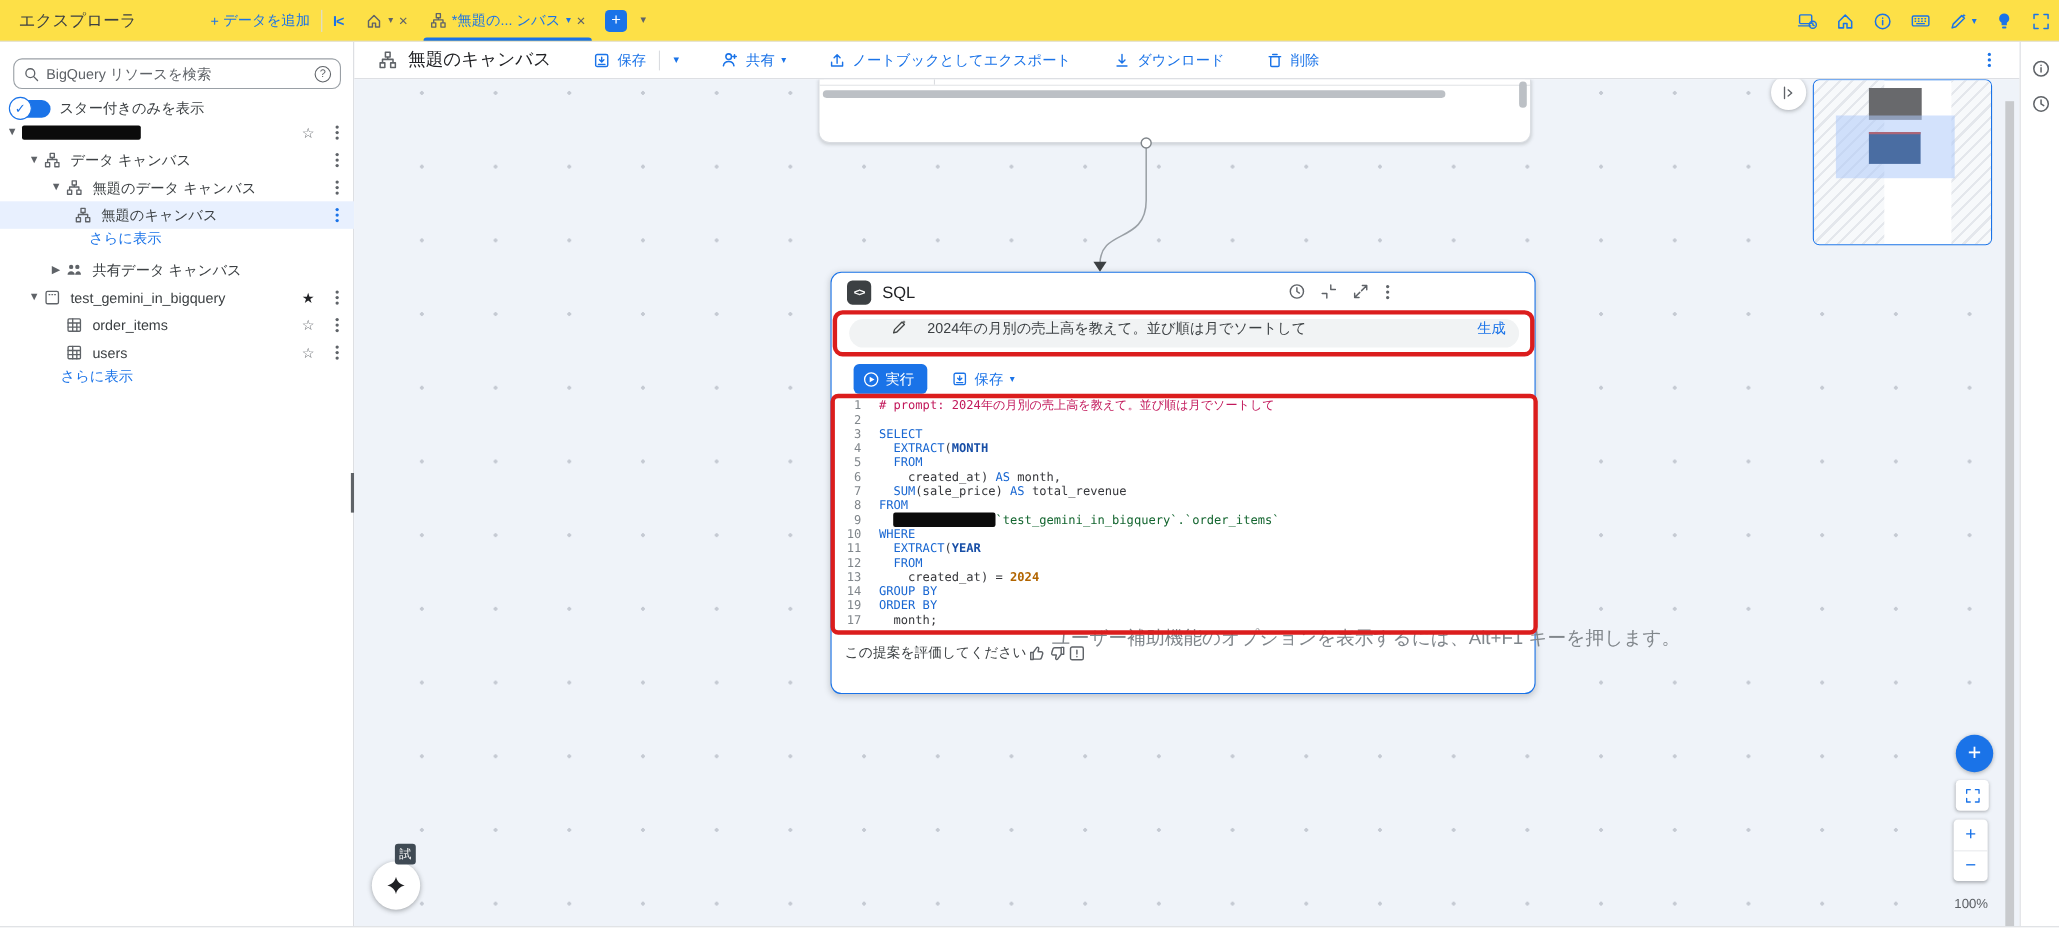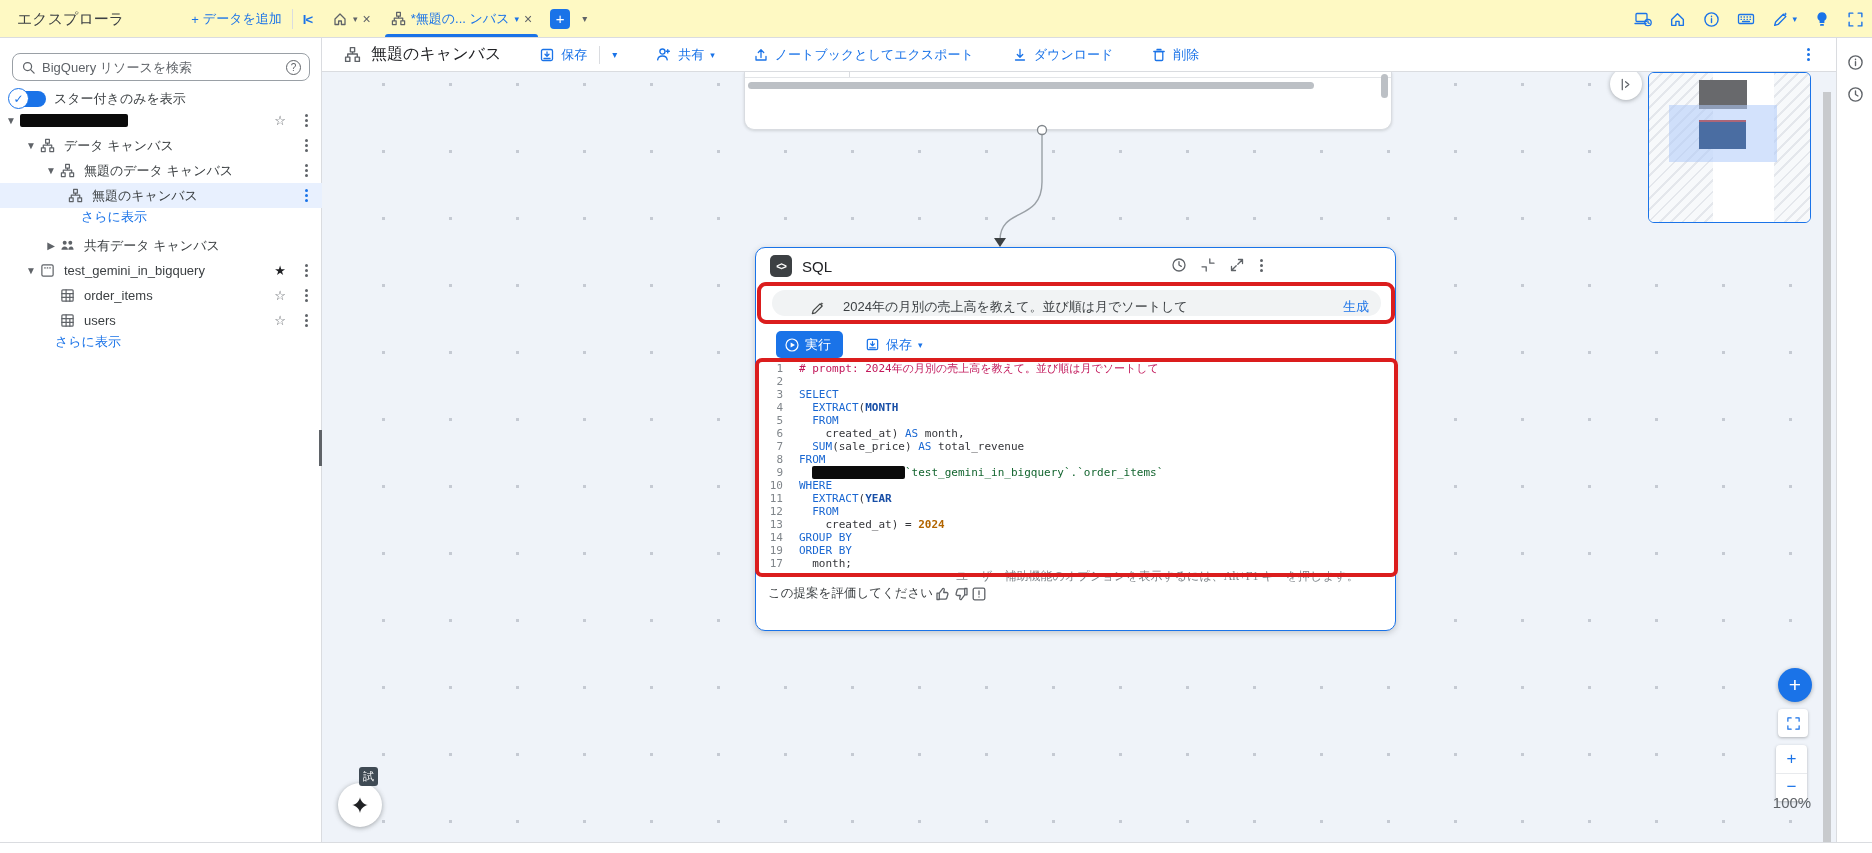--- a/index.html
+++ b/index.html
@@ -2,21 +2,21 @@
 <html><head>
 <meta charset="utf-8">
 <style>
   * { margin:0; padding:0; box-sizing:border-box; }
   html,body { width:1872px; height:853px; overflow:hidden; background:#fff;
     font-family:"Liberation Sans","DejaVu Sans",sans-serif; color:#202124; }
   svg { display:block; }
   .i { stroke:currentColor; fill:none; stroke-width:1.3; stroke-linecap:round; stroke-linejoin:round; }
 
   
-  .topbar { position:absolute; left:0; top:0; width:1872px; height:38px; background:#fef9c3;
+  .topbar { position:absolute; left:0; top:0; width:1872px; height:38px; background:#fde047;
     border-bottom:1px solid #dadce0; }
   .explorer-head { position:absolute; left:0; top:0; width:322px; height:38px; display:flex;
     align-items:center; padding:0 10px 0 17px; }
   .explorer-title { font-size:15px; color:#3c4043; flex:0 0 auto; }
   .add-data { margin-left:auto; display:flex; align-items:center; gap:4px; color:#1a73e8;
     font-size:13px; cursor:pointer; }
   .head-sep { width:1px; height:20px; background:#dadce0; margin:0 10px; }
   .collapse-exp { color:#1a73e8; font-size:13px; font-weight:bold; letter-spacing:-1px; }
 
   .tabstrip { position:absolute; left:322px; top:0; height:37px; display:flex; align-items:center; }
@@ -106,21 +106,21 @@
     font-size:10px; font-weight:bold; display:flex; align-items:center; justify-content:center;
     letter-spacing:-1px; }
   .node-type { font-size:15px; color:#202124; margin-left:10px; }
   .node-icons { position:absolute; right:130px; top:9px; display:flex; gap:13px; color:#5f6368; }
 
   .red-box { position:absolute; border:4px solid #db1d1d; z-index:3; pointer-events:none; }
   .red-prompt { left:1px; right:0px; top:34px; height:42px; border-radius:9px; }
   .red-code { left:-1px; width:643px; top:110px; height:219px; border-radius:7px; }
 
   .prompt-pill { position:absolute; left:16px; top:42px; width:609px; height:26px; background:#f1f3f4;
-    border-radius:13px; display:flex; align-items:flex-end; z-index:2; }
+    border-radius:13px; display:flex; align-items:flex-start; z-index:2; }
   .prompt-pill .pen { margin-left:38px; color:#444746; }
   .prompt-text { margin-left:18px; font-size:13px; color:#3c4043; }
   .generate { margin-left:auto; margin-right:12px; color:#1a73e8; font-size:13px; }
 
   .run-row { position:absolute; left:20px; top:83px; display:flex; align-items:center; }
   .run-btn { height:27px; padding:0 12px 0 9px; background:#1a73e8; color:#fff; border:none;
     border-radius:5px; font-size:13px; font-family:inherit; display:flex; align-items:center; gap:6px; }
   .node-save { margin-left:22px; color:#1a73e8; font-size:13px; display:flex; align-items:center; gap:6px; }
 
   .code-area { position:absolute; left:3px; top:114px; width:633px; height:211px; overflow:hidden;
@@ -129,22 +129,22 @@
   .ln { width:24px; text-align:right; color:#80868b; flex:0 0 auto; margin-right:16px; }
   .ct { white-space:pre; color:#35363a; }
   .tok-kw { color:#1967d2; }
   .tok-plain { color:#35363a; }
   .tok-comment { color:#c2185b; }
   .tok-datepart { color:#174ea6; font-weight:bold; }
   .tok-num { color:#b26500;font-weight:bold; }
   .tok-table { color:#13652f; }
   .tok-redacted { background:#0b0b0b; border-radius:2px; }
 
-  .a11y-hint { position:absolute; left:200px; top:320px; font-size:12px; color:#80868b; z-index:1;
-    white-space:nowrap;font-family:Liberation Serif, serif; }
+  .a11y-hint { position:absolute; left:200px; top:320px; font-size:17px; color:#80868b; z-index:1;
+    white-space:nowrap; }
   .feedback-row { position:absolute; left:12px; top:337px; display:flex; align-items:center; 
     font-size:12.5px; color:#3c4043; z-index:4; }
   .feedback-row .fic { color:#5f6368; margin-left:2px; }
 
   
   .minimap { position:absolute; left:1326px; top:0px; width:163px; height:151px; background:#fff;
     border:1.5px solid #1a73e8; border-radius:6px; overflow:hidden; z-index:5; }
   .mm-hatch { position:absolute; top:0; bottom:0;
     background:repeating-linear-gradient(135deg,#e4e7ec 0 2px,#f7f9fb 2px 8px); }
   .mm-hatch.l { left:0; width:64px; } .mm-hatch.r { right:0; width:36px; }
@@ -168,22 +168,22 @@
     justify-content:center; box-shadow:0 1px 4px rgba(60,64,67,.4); z-index:6; }
   .fs-btn { position:absolute; left:1456px; top:637px; width:30px; height:28px; background:#fff;
     border-radius:4px; box-shadow:0 1px 3px rgba(60,64,67,.35); display:flex; align-items:center;
     justify-content:center; color:#1a73e8; z-index:6; }
   .zoom-card { position:absolute; left:1454px; top:673px; width:31px; height:56px; background:#fff;
     border-radius:4px; box-shadow:0 1px 3px rgba(60,64,67,.35); z-index:6; display:flex;
     flex-direction:column; }
   .zoom-card .zbtn { flex:1; display:flex; align-items:center; justify-content:center; color:#1a73e8;
     font-size:17px; }
   .zoom-card .zbtn:first-child { border-bottom:1px solid #e8eaed; }
-  .zoom-label { position:absolute; left:1446px; top:722px; width:48px; text-align:center;
-    font-size:15px; color:#5f6368; z-index:6; }
+  .zoom-label { position:absolute; left:1446px; top:742px; width:48px; text-align:center;
+    font-size:12px; color:#5f6368; z-index:6; }
   .canvas-scrollbar { position:absolute; left:1501px; top:20px; width:8px; height:750px;
     background:#c8cacd; z-index:5; }
 
   
   .right-rail { position:absolute; left:1836px; top:38px; width:36px; height:804px; background:#fff;
     border-left:1px solid #dadce0; }
   .rail-ic { position:absolute; left:10px; color:#5f6368; }
   .bottom-strip { position:absolute; left:0; top:842px; width:1872px; height:11px; background:#fff;
     border-top:1px solid #dadce0; }
 </style>

